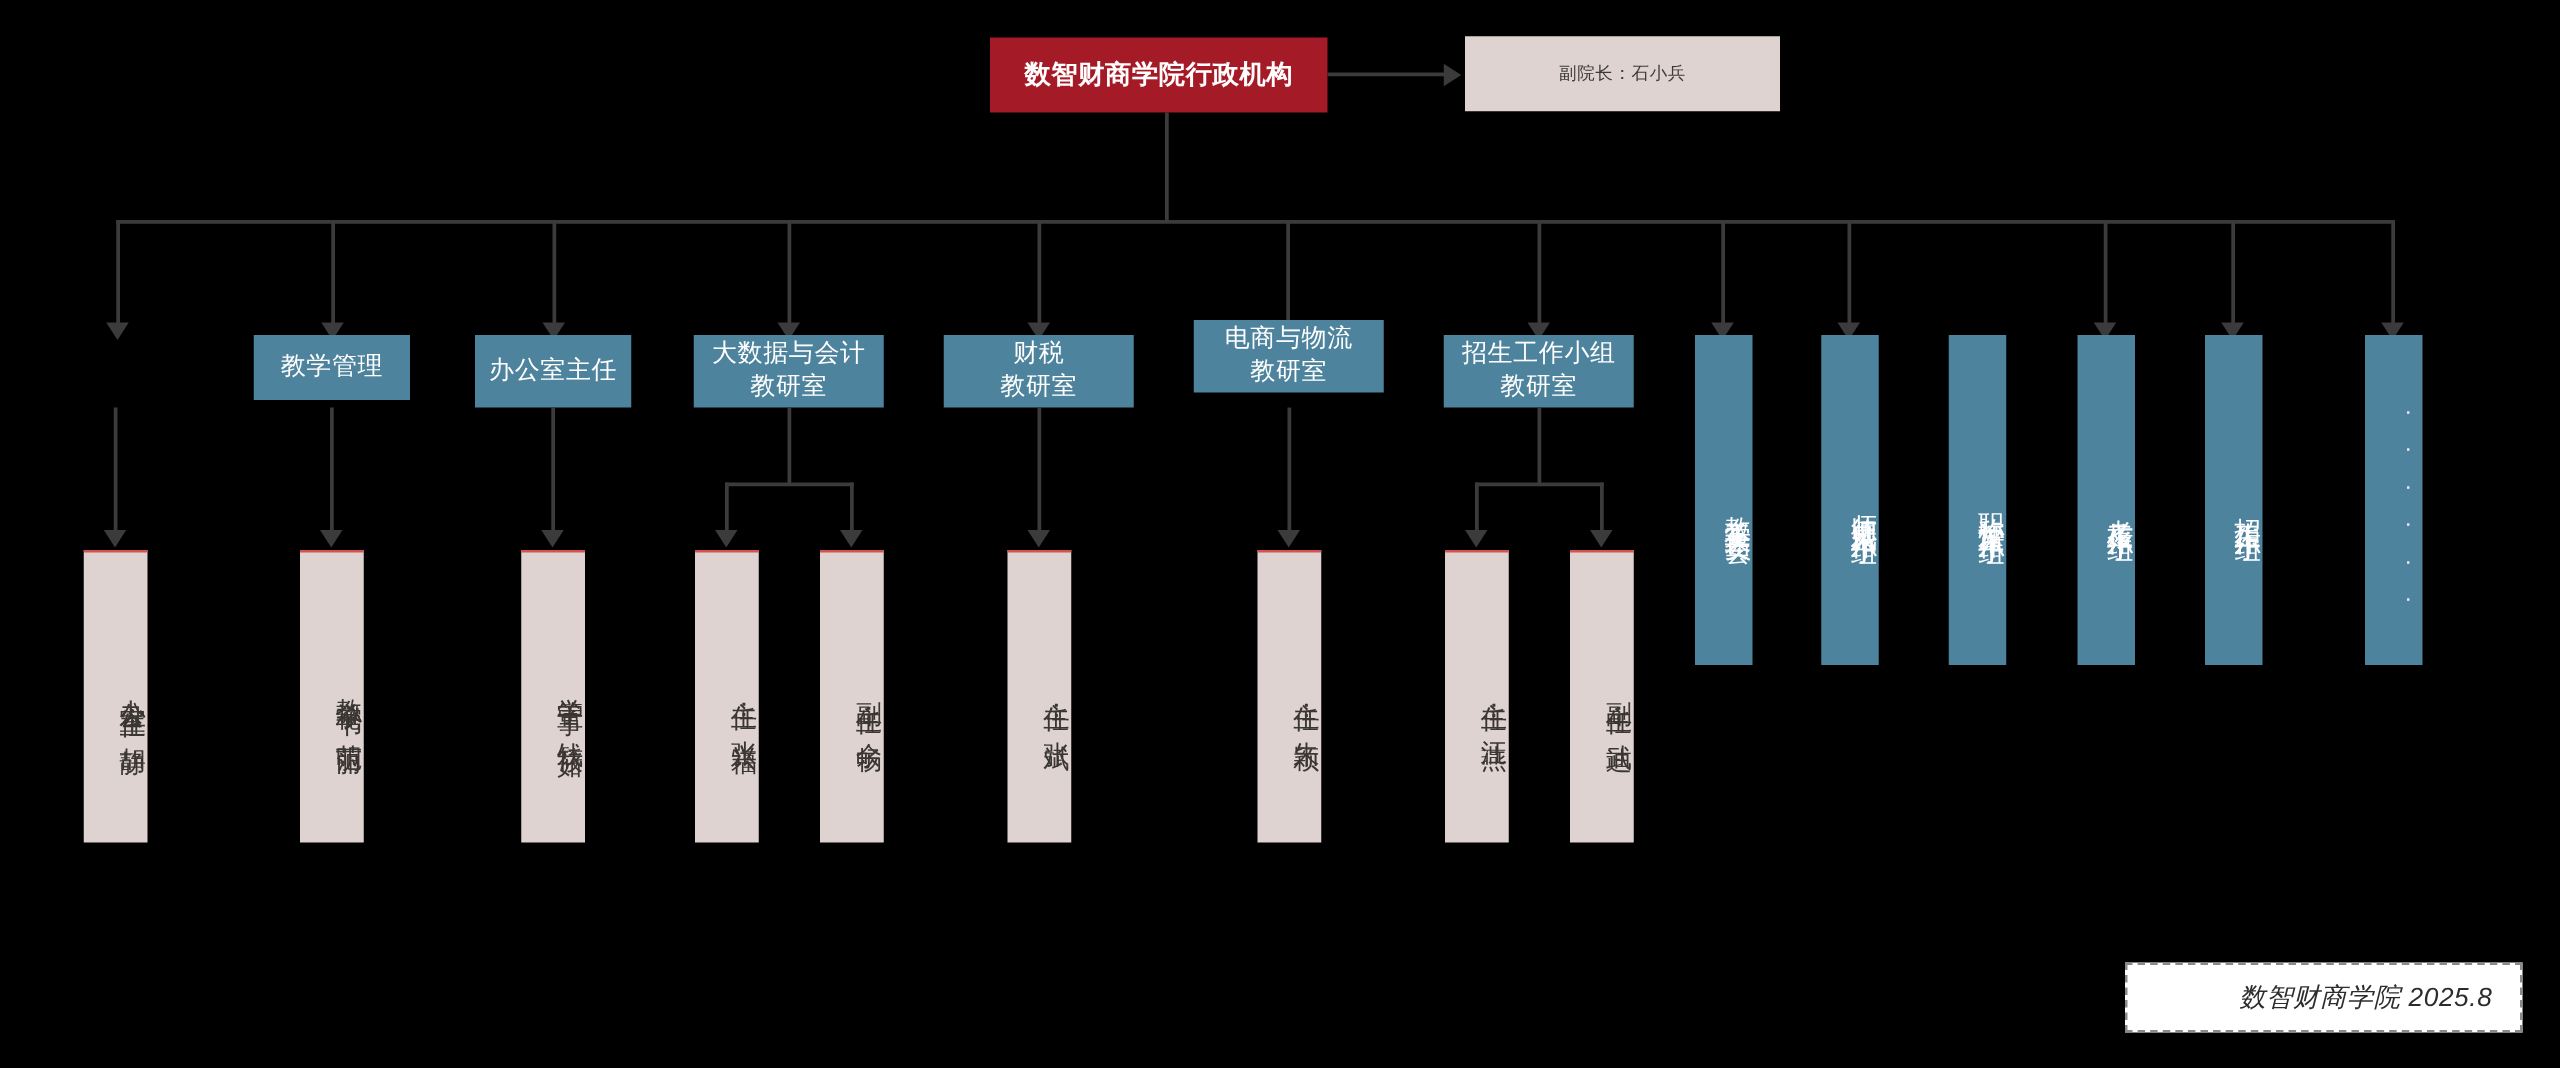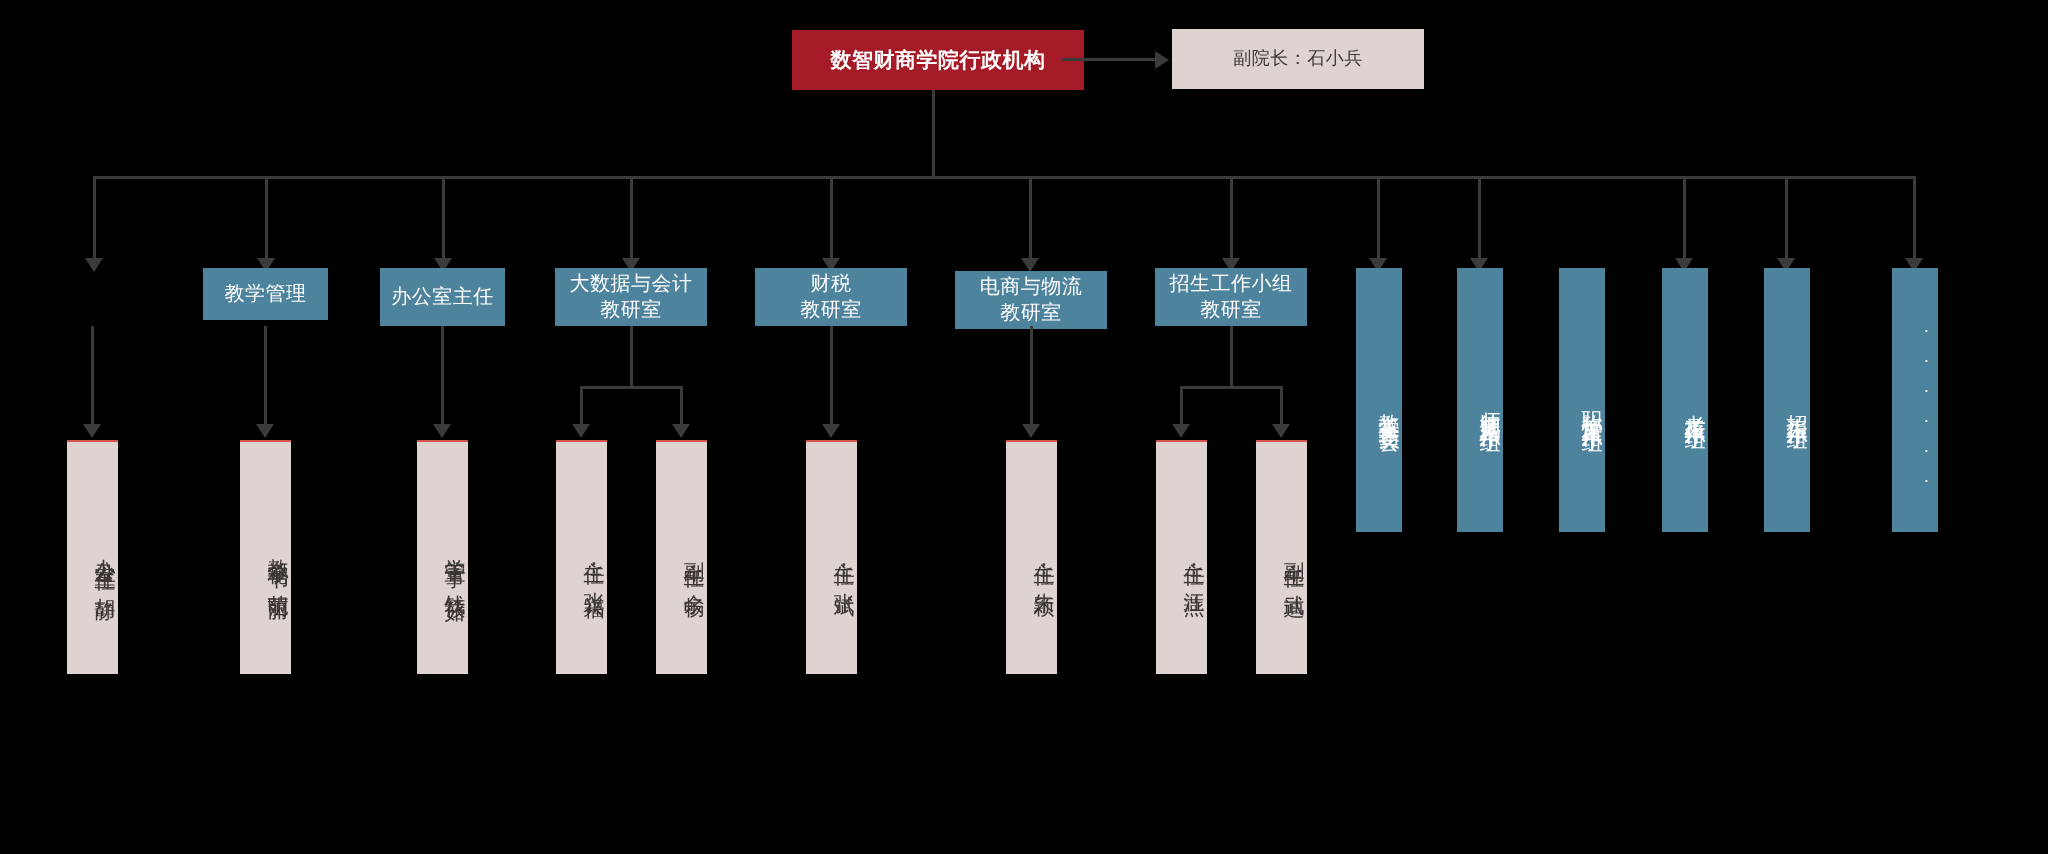--- a/index.html
+++ b/index.html
@@ -31,21 +31,21 @@
     background: #a41a26;
     color: #ffffff;
     font-size: 21px;
     font-weight: 600;
     letter-spacing: 0.5px;
   }
 
   .node-aside {
     background: #ded3d0;
     color: #3d3938;
-    font-size: 18px;
+    font-size: 14px;
     letter-spacing: 0.5px;
   }
 
   .node-dept {
     background: #4d839c;
     color: #ffffff;
     font-size: 20px;
     letter-spacing: 0.5px;
   }
 
@@ -126,21 +126,21 @@
     font-size: 21px;
     color: #2c2c2c;
     letter-spacing: 0.5px;
   }
 </style>
 </head>
 <body>
 
 <div id="canvas">
 
-  <div class="node node-root" style="left:792px; top:30px; width:292px; height:60px;">数智财商学院行政机构</div>
+  <div class="node node-root" style="left:792px; top:30px; width:270px; height:60px;">数智财商学院行政机构</div>
 
   <div class="ln ln-h" style="left:1062px; top:58px; width:97px;"></div>
   <div class="arrow-right" style="left:1155px; top:51px;"></div>
 
   <div class="node node-aside" style="left:1172px; top:29px; width:252px; height:60px;">副院长：石小兵</div>
 
   <div class="ln ln-v" style="left:932px; top:90px; width:3px; height:88px;"></div>
   <div class="ln ln-h" style="left:93px; top:176px; width:1823px;"></div>
 
   <div class="ln ln-v" style="left:93px; top:176px; width:3px; height:88px;"></div>
@@ -199,21 +199,21 @@
     </span>
   </div>
 
   <div class="node node-dept" style="left:755px; top:268px; width:152px; height:58px;">
     <span class="lines">
       <span>财税</span><br>
       <span>教研室</span>
     </span>
   </div>
 
-  <div class="node node-dept" style="left:955px; top:271px; width:152px; height:58px;">
+  <div class="node node-dept" style="left:955px; top:256px; width:152px; height:58px;">
     <span class="lines">
       <span>电商与物流</span><br>
       <span>教研室</span>
     </span>
   </div>
 
   <div class="node node-dept" style="left:1155px; top:268px; width:152px; height:58px;">
     <span class="lines">
       <span>招生工作小组</span><br>
       <span>教研室</span>
@@ -272,14 +272,15 @@
   <div class="node node-leaf" style="left:656px; top:440px; width:51px; height:234px;">副主任：余畅</div>
 
   <div class="node node-leaf" style="left:806px; top:440px; width:51px; height:234px;">主任：张斌</div>
 
   <div class="node node-leaf" style="left:1006px; top:440px; width:51px; height:234px;">主任：朱颖</div>
 
   <div class="node node-leaf" style="left:1156px; top:440px; width:51px; height:234px;">主任：汪燕</div>
 
   <div class="node node-leaf" style="left:1256px; top:440px; width:51px; height:234px;">副主任：武迪</div>
 
+  <div class="footer-stamp" style="left:1700px; top:770px; width:318px; height:56px;">数智财商学院  2025.8</div>
 
 </div>
 
 </body></html>

